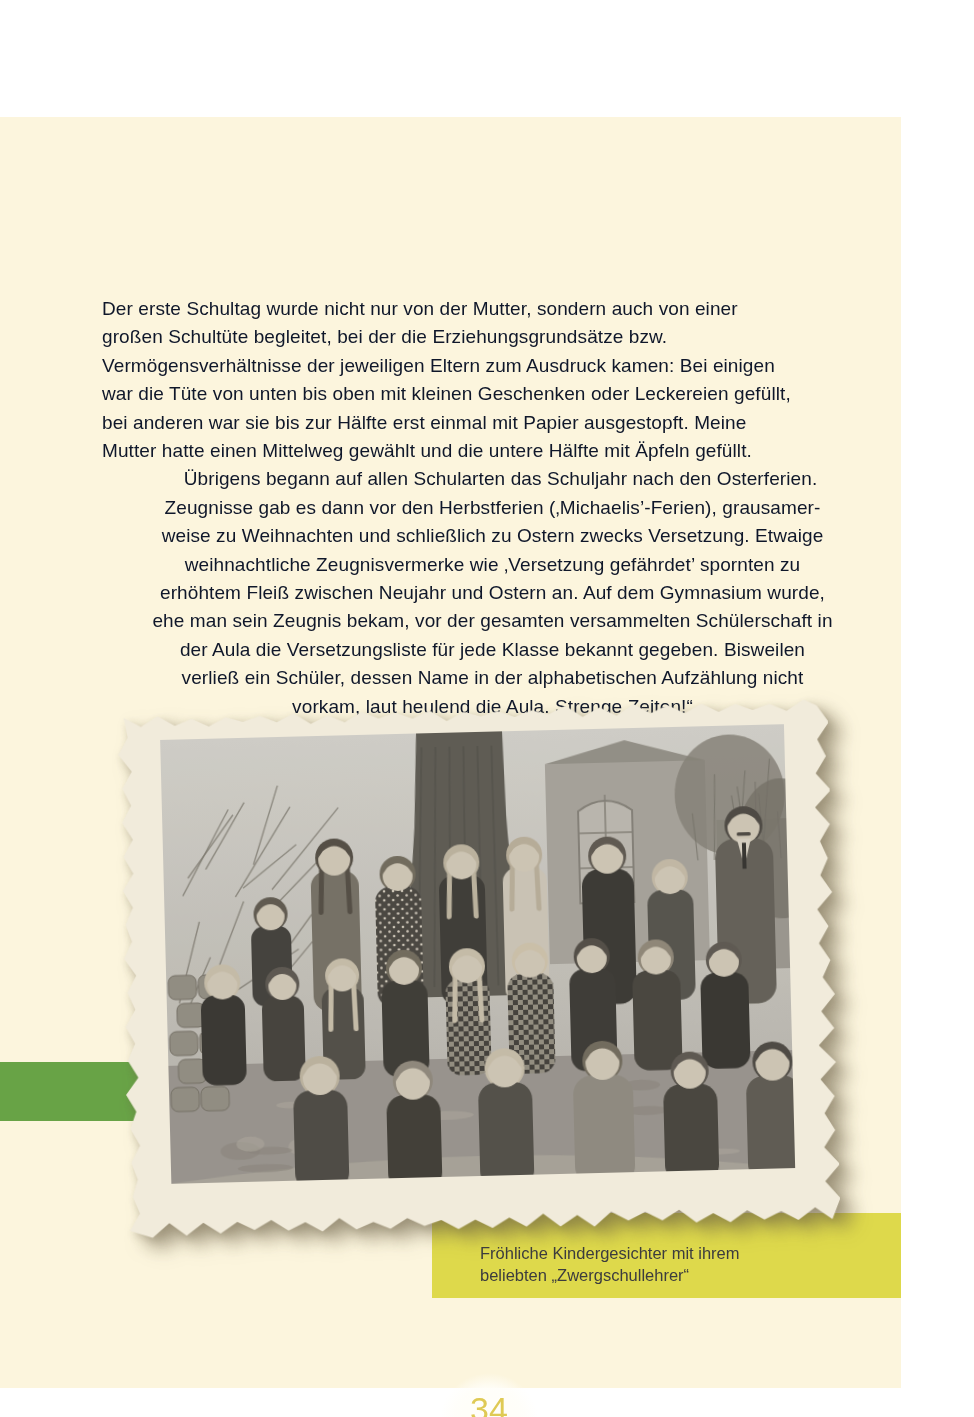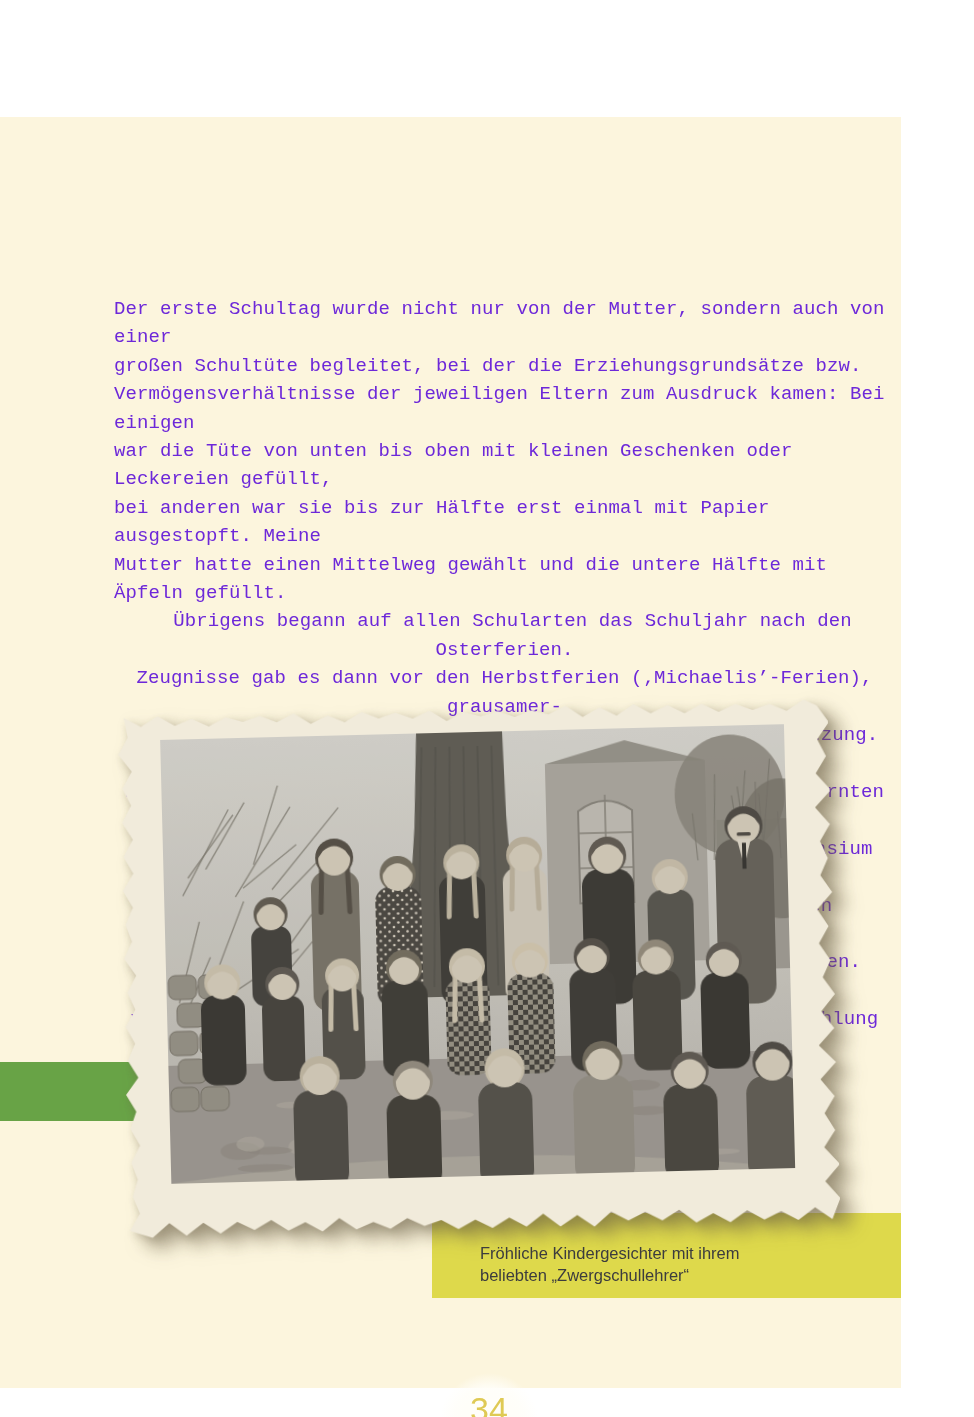--- a/index.html
+++ b/index.html
@@ -8,24 +8,23 @@
     background:#ffffff;
     font-family:"Liberation Sans", sans-serif;
   }
   
   .page{
     position:absolute;left:0;top:117px;width:901px;height:1271px;
     background:#fcf5dd;
   }
   
   .body-text{
-    position:absolute;left:114px;top:178px;width:781px;
-    color:#6d28d9;font-size:19px;line-height:28.4px;
+    position:absolute;left:102px;top:178px;width:781px;
+    color:#0f172a;font-size:19px;line-height:28.4px;
     letter-spacing:0.1px;
-    font-family:Liberation Mono, monospace;
   }
   .body-text p{margin:0;white-space:pre-line;}
   .body-text p.indent{text-indent:16px;text-align:center;}
   
   .green-bar{
     position:absolute;left:0;top:1062px;width:140px;height:59px;
     background:#68a346;z-index:1;
   }
   
   .caption-box{

